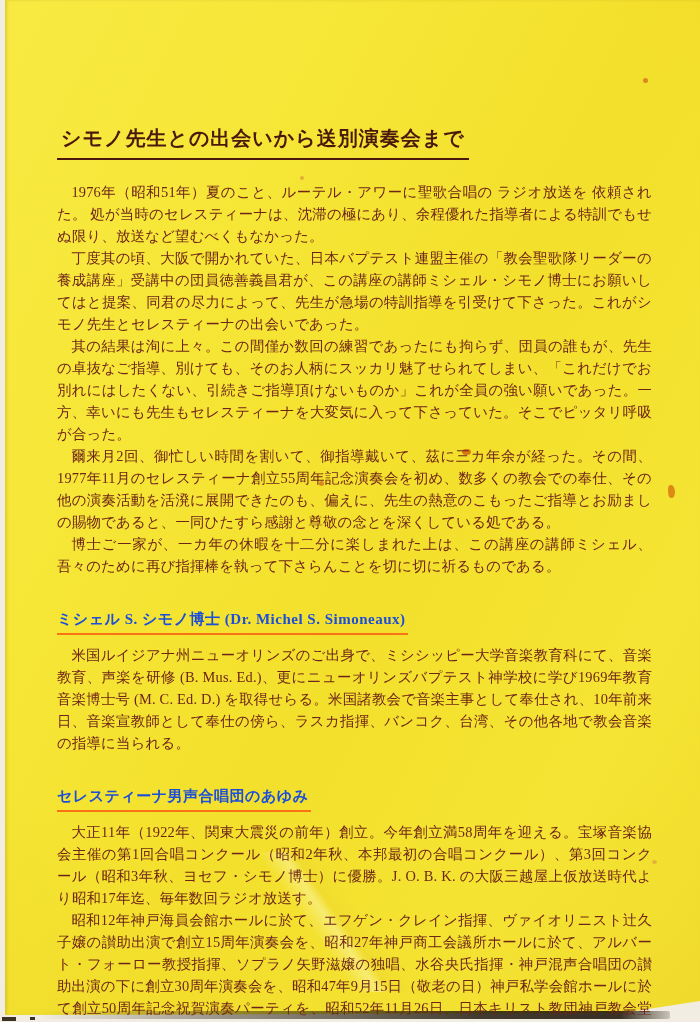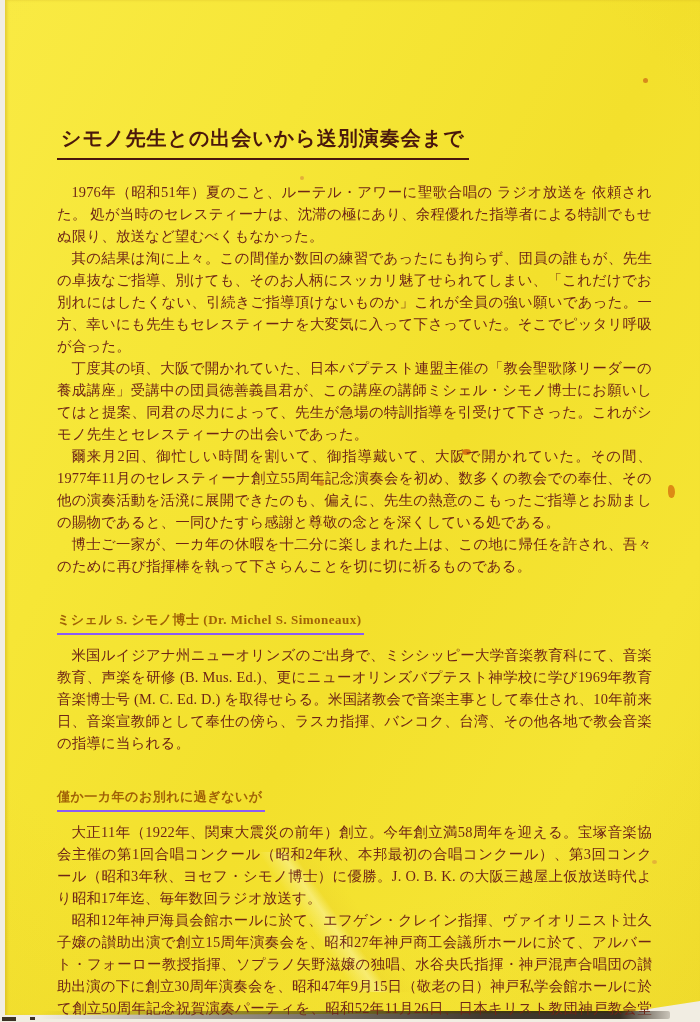--- a/index.html
+++ b/index.html
@@ -63,25 +63,25 @@
     line-height: 22px;
     text-align: justify;
     text-indent: 1em;
     letter-spacing: 0.2px;
   }
   .section-heading {
     margin: 26px 0 9px 0;
   }
   .section-heading span {
     display: inline-block;
-    font-size: 13px;
+    font-size: 15px;
     font-weight: bold;
-    color: #a16207;
+    color: #1d4ed8;
     letter-spacing: 0.5px;
-    border-bottom: 2px solid #8b5cf6;
+    border-bottom: 2px solid #f97316;
     padding: 0 2px 4px 0;
   }
 </style>
 </head>
 <body>
 
 <div class="paper"></div>
 <div class="crease"></div>
 <div class="bottom-shadow"></div>
 <div class="edge-dash" style="left:2px; bottom:1px; width:14px; height:4px;"></div>
@@ -92,25 +92,25 @@
 <div class="stain" style="left:462px; top:449px; width:9px;  height:6px;  background:#d4650f; opacity:.85;"></div>
 <div class="stain" style="left:319px; top:481px; width:5px;  height:5px;  background:#d78a1c;"></div>
 <div class="stain" style="left:668px; top:485px; width:7px;  height:13px; background:#dd8a15; border-radius:40% 60% 50% 50%;"></div>
 <div class="stain" style="left:652px; top:860px; width:5px;  height:4px;  background:#e0a23a; opacity:.7;"></div>
 
 <div class="content">
 
   <h1 class="doc-title"><span>シモノ先生との出会いから送別演奏会まで</span></h1>
 
   <p class="body-par">1976年（昭和51年）夏のこと、ルーテル・アワーに聖歌合唱の ラジオ放送を 依頼された。 処が当時のセレスティーナは、沈滞の極にあり、余程優れた指導者による特訓でもせぬ限り、放送など望むべくもなかった。</p>
+  <p class="body-par">丁度其の頃、大阪で開かれていた、日本バプテスト連盟主催の「教会聖歌隊リーダーの養成講座」受講中の団員徳善義昌君が、この講座の講師ミシェル・シモノ博士にお願いしてはと提案、同君の尽力によって、先生が急場の特訓指導を引受けて下さった。これがシモノ先生とセレスティーナの出会いであった。</p>
   <p class="body-par">其の結果は洵に上々。この間僅か数回の練習であったにも拘らず、団員の誰もが、先生の卓抜なご指導、別けても、そのお人柄にスッカリ魅了せられてしまい、「これだけでお別れにはしたくない、引続きご指導頂けないものか」これが全員の強い願いであった。一方、幸いにも先生もセレスティーナを大変気に入って下さっていた。そこでピッタリ呼吸が合った。</p>
-  <p class="body-par">丁度其の頃、大阪で開かれていた、日本バプテスト連盟主催の「教会聖歌隊リーダーの養成講座」受講中の団員徳善義昌君が、この講座の講師ミシェル・シモノ博士にお願いしてはと提案、同君の尽力によって、先生が急場の特訓指導を引受けて下さった。これがシモノ先生とセレスティーナの出会いであった。</p>
-  <p class="body-par">爾来月2回、御忙しい時間を割いて、御指導戴いて、大阪で開かれていた。その間、1977年11月のセレスティーナ創立55周年記念演奏会を初め、数多くの教会での奉仕、その他の演奏活動を活溌に展開できたのも、偏えに、先生の熱意のこもったご指導とお励ましの賜物であると、一同ひたすら感謝と尊敬の念とを深くしている処である。</p>
-  <p class="body-par">博士ご一家が、一カ年の休暇を十二分に楽しまれた上は、この地に帰任を許され、吾々のために再び指揮棒を執って下さらんことを切に切に祈るものである。</p>
+  <p class="body-par">爾来月2回、御忙しい時間を割いて、御指導戴いて、茲に三カ年余が経った。その間、1977年11月のセレスティーナ創立55周年記念演奏会を初め、数多くの教会での奉仕、その他の演奏活動を活溌に展開できたのも、偏えに、先生の熱意のこもったご指導とお励ましの賜物であると、一同ひたすら感謝と尊敬の念とを深くしている処である。</p>
+  <p class="body-par">博士ご一家が、一カ年の休暇を十二分に楽しまれた上は、この講座の講師ミシェル、吾々のために再び指揮棒を執って下さらんことを切に切に祈るものである。</p>
 
   <h2 class="section-heading"><span>ミシェル S. シモノ博士 (Dr. Michel S. Simoneaux)</span></h2>
   <p class="body-par">米国ルイジアナ州ニューオリンズのご出身で、ミシシッピー大学音楽教育科にて、音楽教育、声楽を研修 (B. Mus. Ed.)、更にニューオリンズバプテスト神学校に学び1969年教育音楽博士号 (M. C. Ed. D.) を取得せらる。米国諸教会で音楽主事として奉仕され、10年前来日、音楽宣教師として奉仕の傍ら、ラスカ指揮、バンコク、台湾、その他各地で教会音楽の指導に当られる。</p>
 
-  <h2 class="section-heading"><span>僅か一カ年のお別れに過ぎないが</span></h2>
+  <h2 class="section-heading"><span>セレスティーナ男声合唱団のあゆみ</span></h2>
   <p class="body-par">大正11年（1922年、関東大震災の前年）創立。今年創立満58周年を迎える。宝塚音楽協会主催の第1回合唱コンクール（昭和2年秋、本邦最初の合唱コンクール）、第3回コンクール（昭和3年秋、ヨセフ・シモノ博士）に優勝。J. O. B. K. の大阪三越屋上仮放送時代より昭和17年迄、毎年数回ラジオ放送す。</p>
   <p class="body-par">昭和12年神戸海員会館ホールに於て、エフゲン・クレイン指揮、ヴァイオリニスト辻久子嬢の讃助出演で創立15周年演奏会を、昭和27年神戸商工会議所ホールに於て、アルバート・フォーロー教授指揮、ソプラノ矢野滋嬢の独唱、水谷央氏指揮・神戸混声合唱団の讃助出演の下に創立30周年演奏会を、昭和47年9月15日（敬老の日）神戸私学会館ホールに於て創立50周年記念祝賀演奏パーティを、昭和52年11月26日、日本キリスト教団神戸教会堂に於て創立55周年記念演奏会を催す。</p>
 
 </div>
 
 </body></html>

